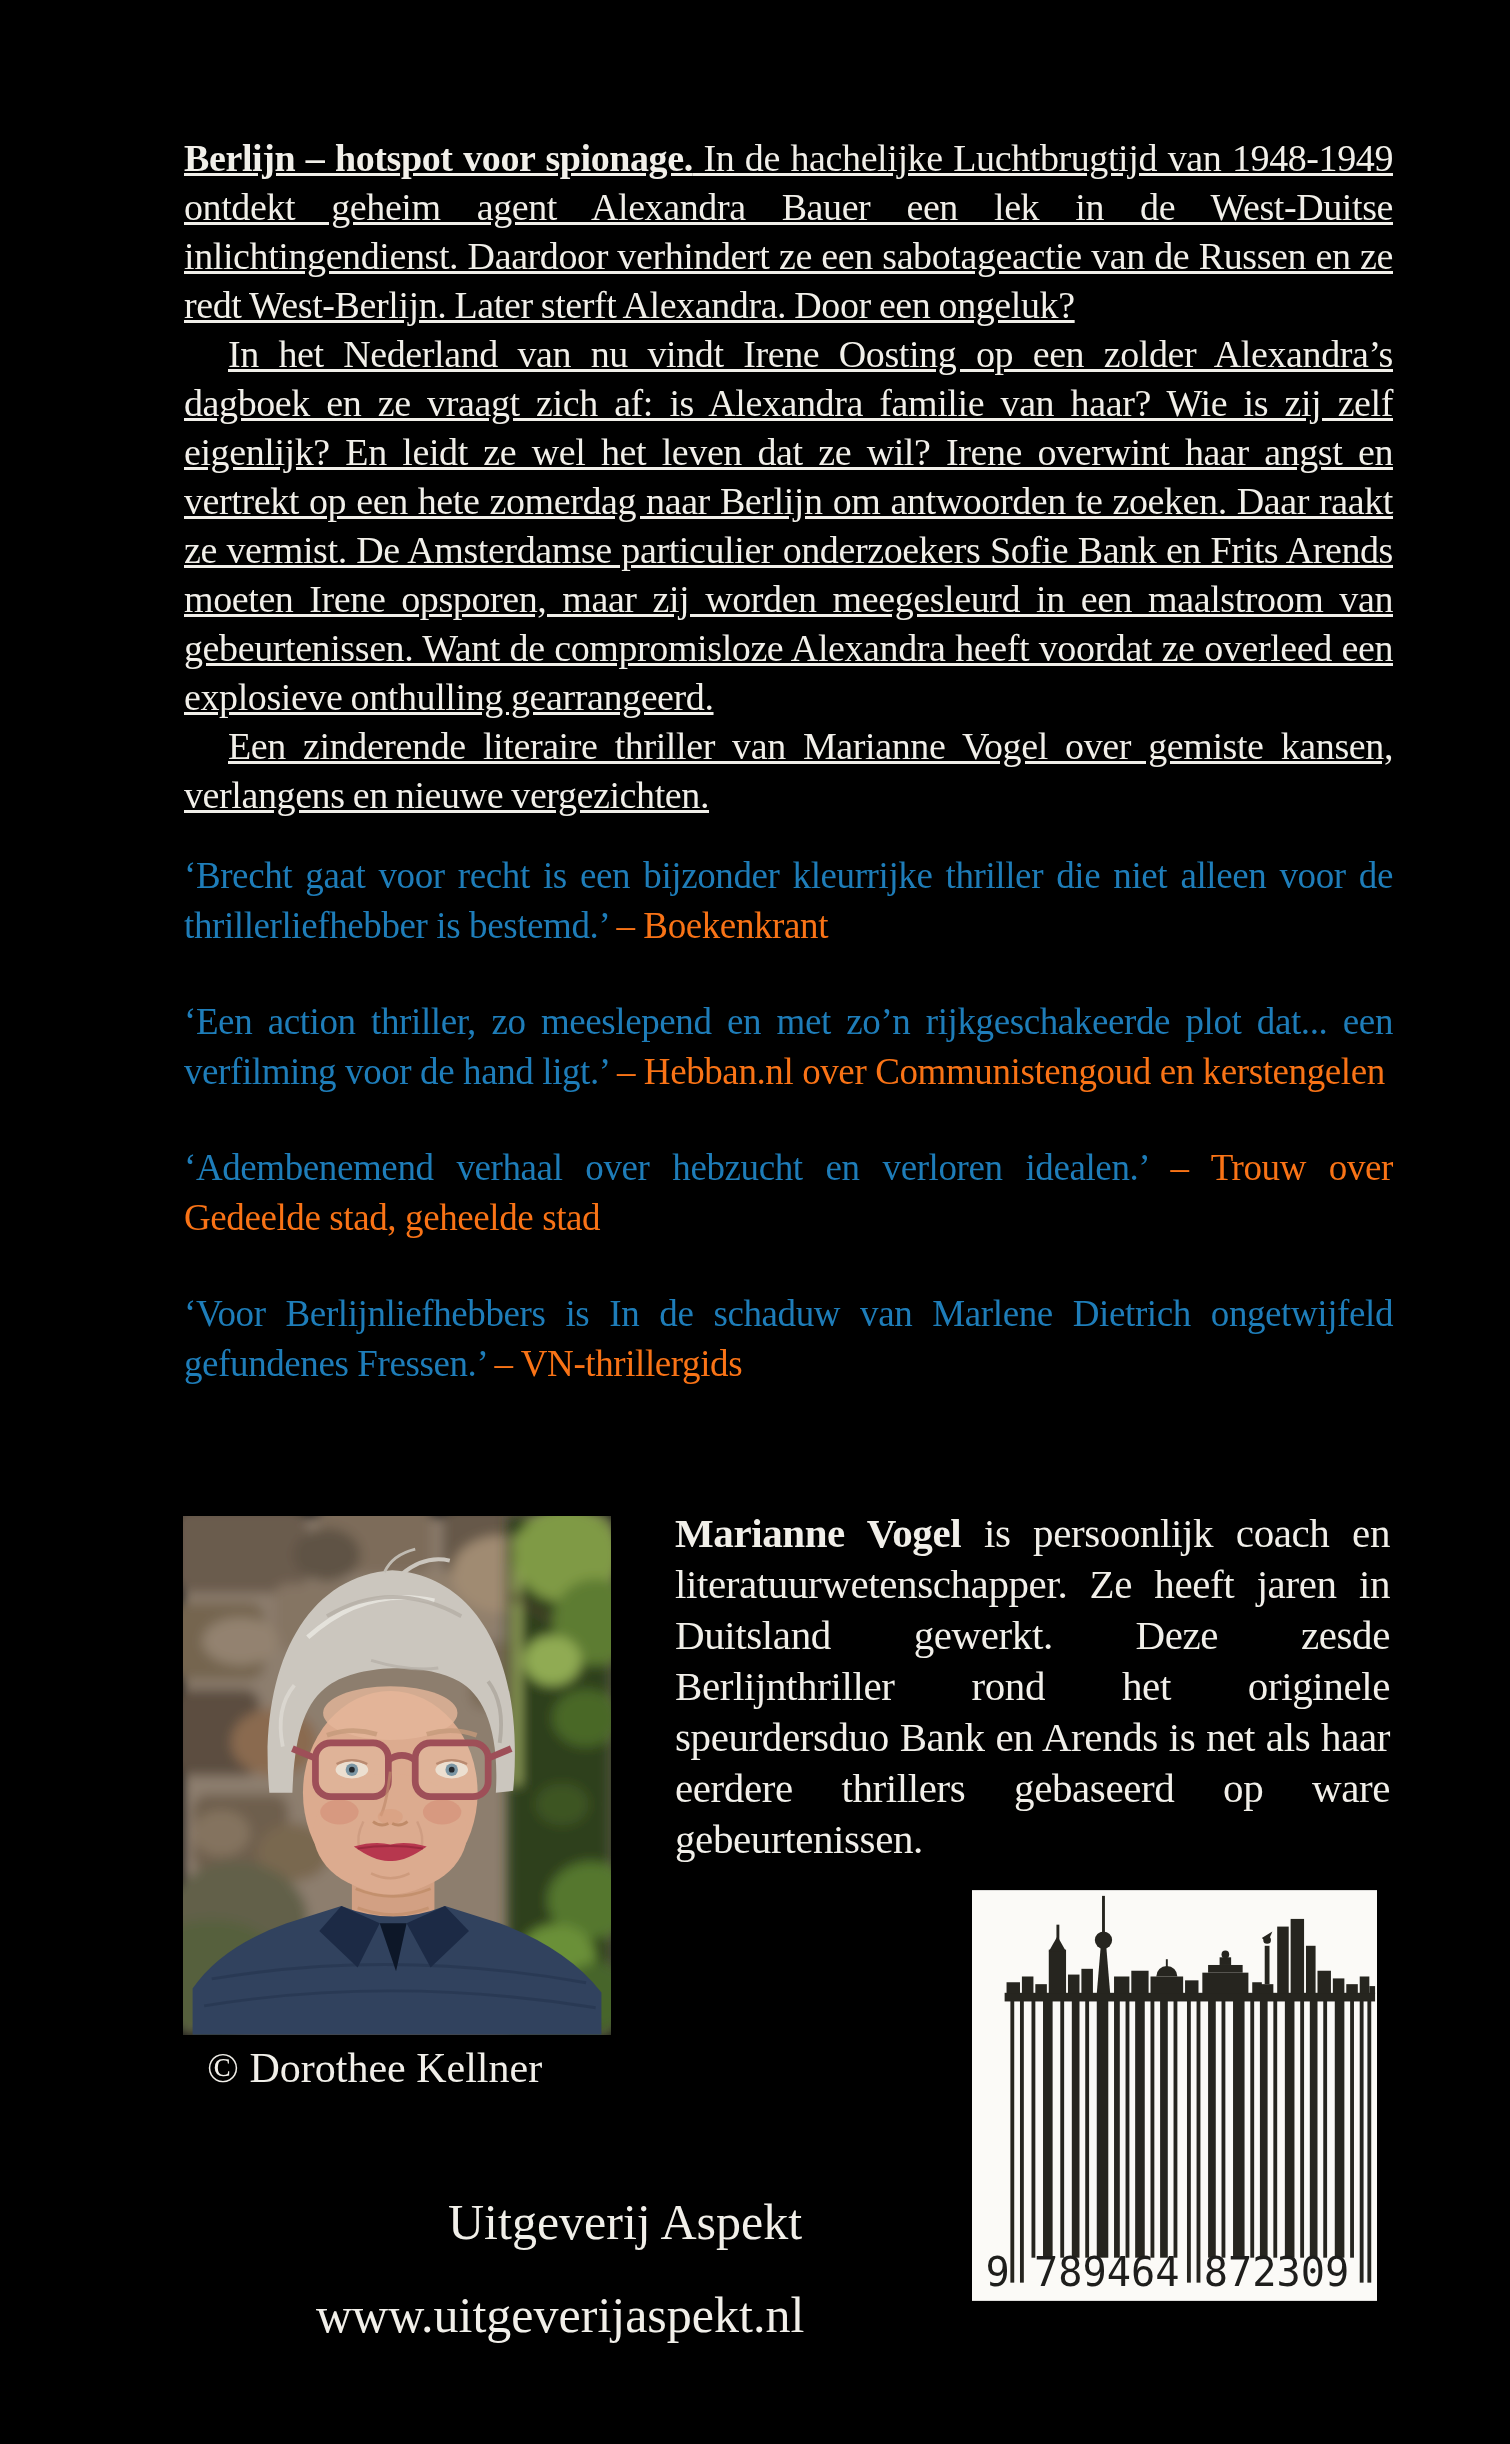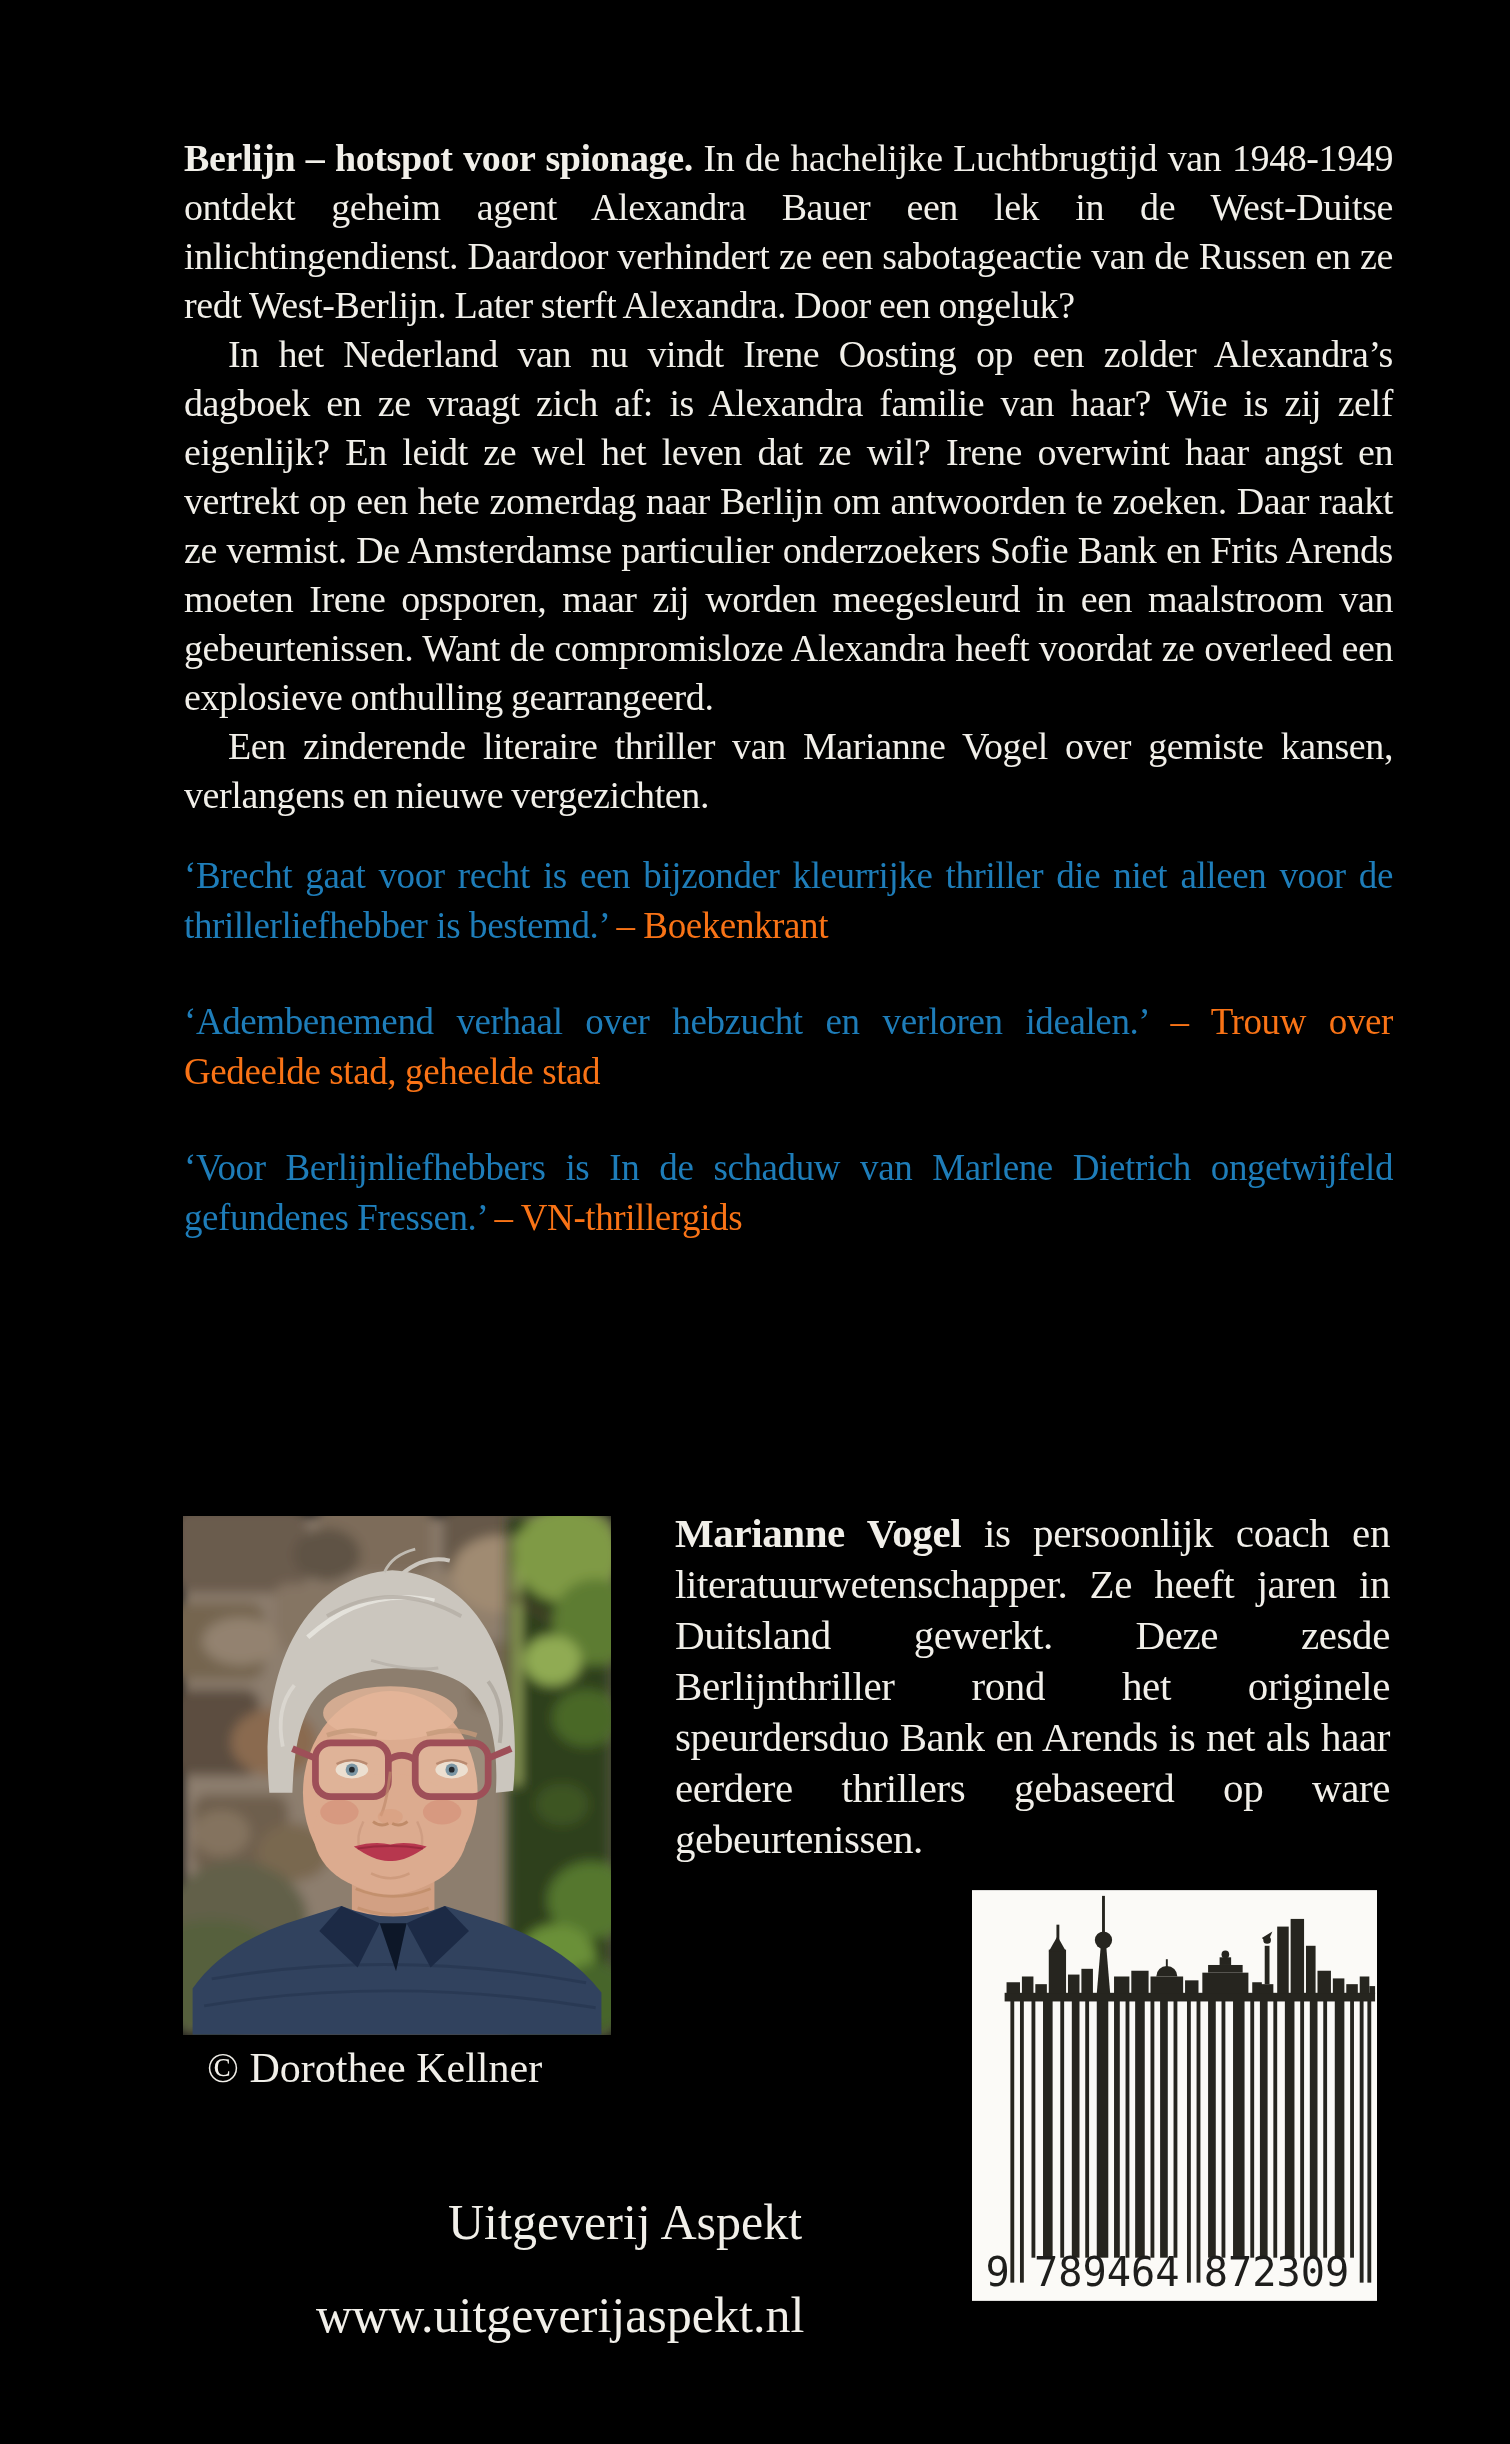--- a/index.html
+++ b/index.html
@@ -11,21 +11,21 @@
     color:#f1efe9;
     overflow:hidden;
   }
   
   .synopsis{
     position:absolute;left:184px;top:134px;width:1209px;
     font-size:38px;line-height:49px;
     letter-spacing:-0.4px;word-spacing:-1px;
     text-align:justify;
   }
-  .synopsis p{margin:0;}
+  .synopsis p{margin:0;text-decoration:underline;}
   .synopsis p.indent{text-indent:44px;}
   
   .quotes{
     position:absolute;left:184px;top:851px;width:1209px;
     font-size:37px;line-height:50px;
     letter-spacing:-0.4px;
     text-align:justify;
     color:#1e7db9;
   }
   .quotes p{margin:0 0 46px 0;}
@@ -71,20 +71,21 @@
 <div class="cover">
 
   <section class="synopsis">
     <p><span class="b">Berlijn – hotspot voor spionage.</span><span> In de hachelijke Luchtbrugtijd van 1948-1949 ontdekt geheim agent Alexandra Bauer een lek in de West-Duitse inlichtingendienst. Daardoor verhindert ze een sabotageactie van de Russen en ze redt West-Berlijn. Later sterft Alexandra. Door een ongeluk?</span></p>
     <p class="indent">In het Nederland van nu vindt Irene Oosting op een zolder Alexandra’s dagboek en ze vraagt zich af: is Alexandra familie van haar? Wie is zij zelf eigenlijk? En leidt ze wel het leven dat ze wil? Irene overwint haar angst en vertrekt op een hete zomerdag naar Berlijn om antwoorden te zoeken. Daar raakt ze vermist. De Amsterdamse particulier onderzoekers Sofie Bank en Frits Arends moeten Irene opsporen, maar zij worden meegesleurd in een maalstroom van gebeurtenissen. Want de compromisloze Alexandra heeft voordat ze overleed een explosieve onthulling gearrangeerd.</p>
     <p class="indent">Een zinderende literaire thriller van Marianne Vogel over gemiste kansen, verlangens en nieuwe vergezichten.</p>
   </section>
 
   <section class="quotes">
     <p><span class="it">‘Brecht gaat voor recht</span><span> is een bijzonder kleurrijke thriller die niet alleen voor de thrillerliefhebber is bestemd.’ </span><span class="wh">– Boekenkrant</span></p>
+    <p><span>‘Een action thriller, zo meeslepend en met zo’n rijkgeschakeerde plot dat... een verfilming voor de hand ligt.’ </span><span class="wh">– Hebban.nl over </span><span class="wh it">Communistengoud en kerstengelen</span></p>
     <p><span>‘Adembenemend verhaal over hebzucht en verloren idealen.’ </span><span class="wh">– Trouw over </span><span class="wh it">Gedeelde stad, geheelde stad</span></p>
     <p><span>‘Voor Berlijnliefhebbers is </span><span class="it">In de schaduw van Marlene Dietrich</span><span> ongetwijfeld </span><span class="it">gefundenes Fressen.’</span><span class="wh"> – VN-thrillergids</span></p>
   </section>
 
   <div class="author-photo">
     <svg viewBox="0 0 446 540" width="428" height="519">
       <defs>
         <filter id="bgblur" x="-10%" y="-10%" width="120%" height="120%">
           <feGaussianBlur stdDeviation="6"></feGaussianBlur>
         </filter>

